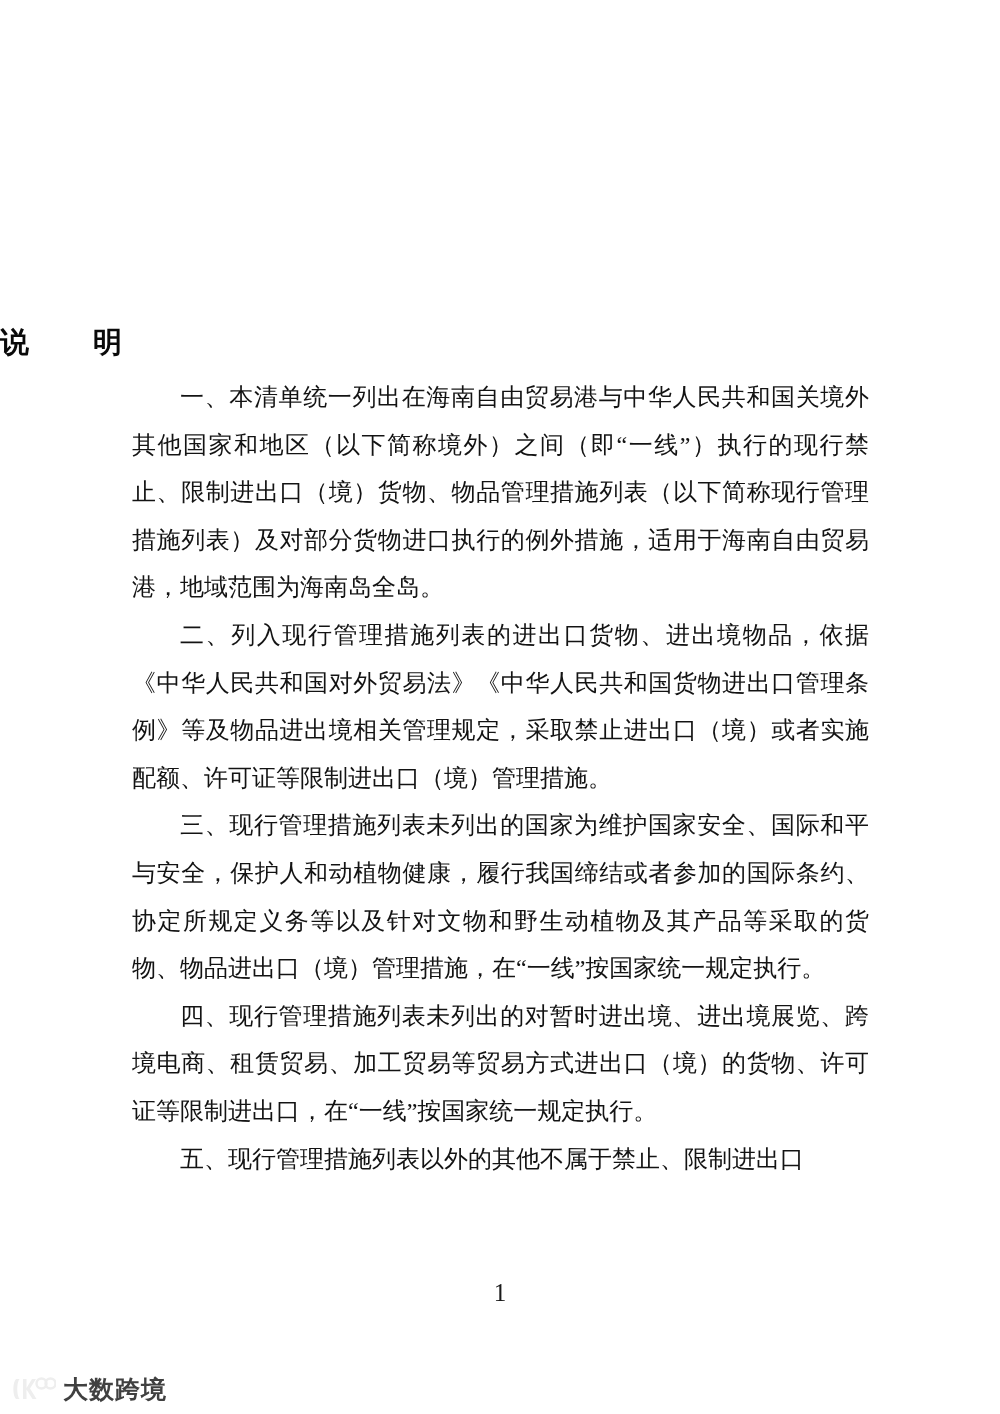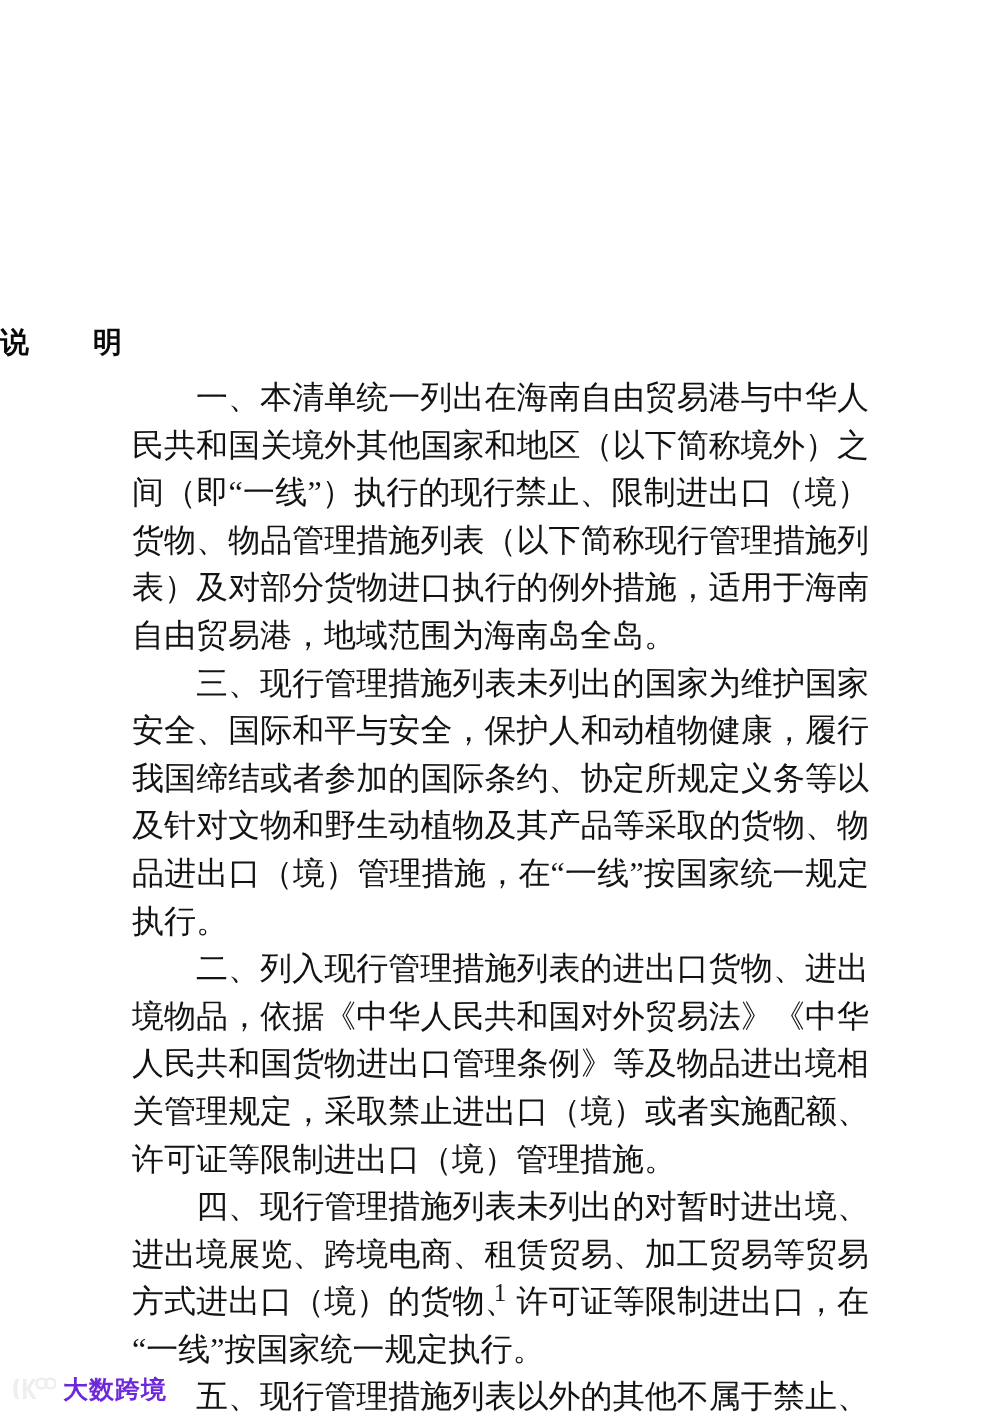--- a/index.html
+++ b/index.html
@@ -55,21 +55,21 @@
 
   
   .body-block {
     position: absolute;
     top: 374px;
     left: 132px;
     width: 737px;
   }
 
   .para {
-    font-size: 32px;
+    font-size: 24px;
     line-height: 47.6px;
     text-align: justify;
     text-align-last: left;
     text-justify: inter-character;
     margin: 0;
     color: #131313;
     text-indent: 2em;
     word-break: break-all;
     font-family: "Liberation Serif", "DejaVu Serif", serif;
   }
@@ -100,38 +100,38 @@
   }
   .watermark .wm-logo {
     width: 46px;
     height: 26px;
     display: block;
   }
   .watermark .wm-text {
     font-size: 25px;
     line-height: 26px;
     font-weight: 700;
-    color: #6d28d9;
+    color: #404040;
     font-family: "Liberation Sans", "DejaVu Sans", sans-serif;
     letter-spacing: 1px;
     white-space: nowrap;
   }
 </style>
 </head>
 <body>
 
 <div class="page">
 
 
   <div class="doc-subtitle">说　　明</div>
 
   <div class="body-block">
     <p class="para">一、本清单统一列出在海南自由贸易港与中华人民共和国关境外其他国家和地区（以下简称境外）之间（即“一线”）执行的现行禁止、限制进出口（境）货物、物品管理措施列表（以下简称现行管理措施列表）及对部分货物进口执行的例外措施，适用于海南自由贸易港，地域范围为海南岛全岛。</p>
+    <p class="para">二、列入现行管理措施列表的进出口货物、进出境物品，依据《中华人民共和国对外贸易法》《中华人民共和国货物进出口管理条例》等及物品进出境相关管理规定，采取禁止进出口（境）或者实施配额、许可证等限制进出口（境）管理措施。</p>
     <p class="para">三、现行管理措施列表未列出的国家为维护国家安全、国际和平与安全，保护人和动植物健康，履行我国缔结或者参加的国际条约、协定所规定义务等以及针对文物和野生动植物及其产品等采取的货物、物品进出口（境）管理措施，在“一线”按国家统一规定执行。</p>
-    <p class="para">二、列入现行管理措施列表的进出口货物、进出境物品，依据《中华人民共和国对外贸易法》《中华人民共和国货物进出口管理条例》等及物品进出境相关管理规定，采取禁止进出口（境）或者实施配额、许可证等限制进出口（境）管理措施。</p>
     <p class="para">四、现行管理措施列表未列出的对暂时进出境、进出境展览、跨境电商、租赁贸易、加工贸易等贸易方式进出口（境）的货物、许可证等限制进出口，在“一线”按国家统一规定执行。</p>
     <p class="para">五、现行管理措施列表以外的其他不属于禁止、限制进出口</p>
   </div>
 
   <div class="page-number">1</div>
 
   <div class="watermark">
     <svg class="wm-logo" viewBox="0 0 46 26" aria-hidden="true">
       <path d="M6 3 C2.5 6.5 2.5 19.5 6 23 L9.5 23 C6.5 19.5 6.5 6.5 9.5 3 Z" fill="#eeeeee"></path>
       <path d="M13 3 L16.5 3 L16.5 12 L22 3 L26 3 L20 12.5 L26.5 23 L22.5 23 L16.5 13.5 L16.5 23 L13 23 Z" fill="#eeeeee"></path>

